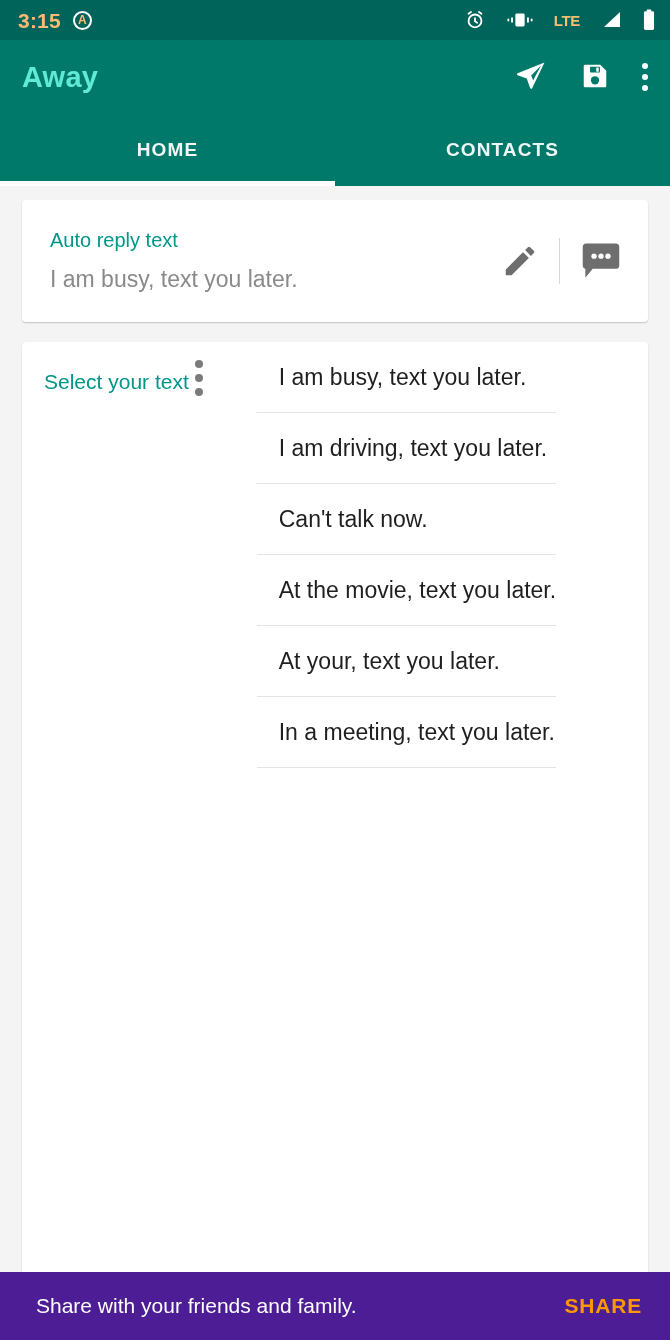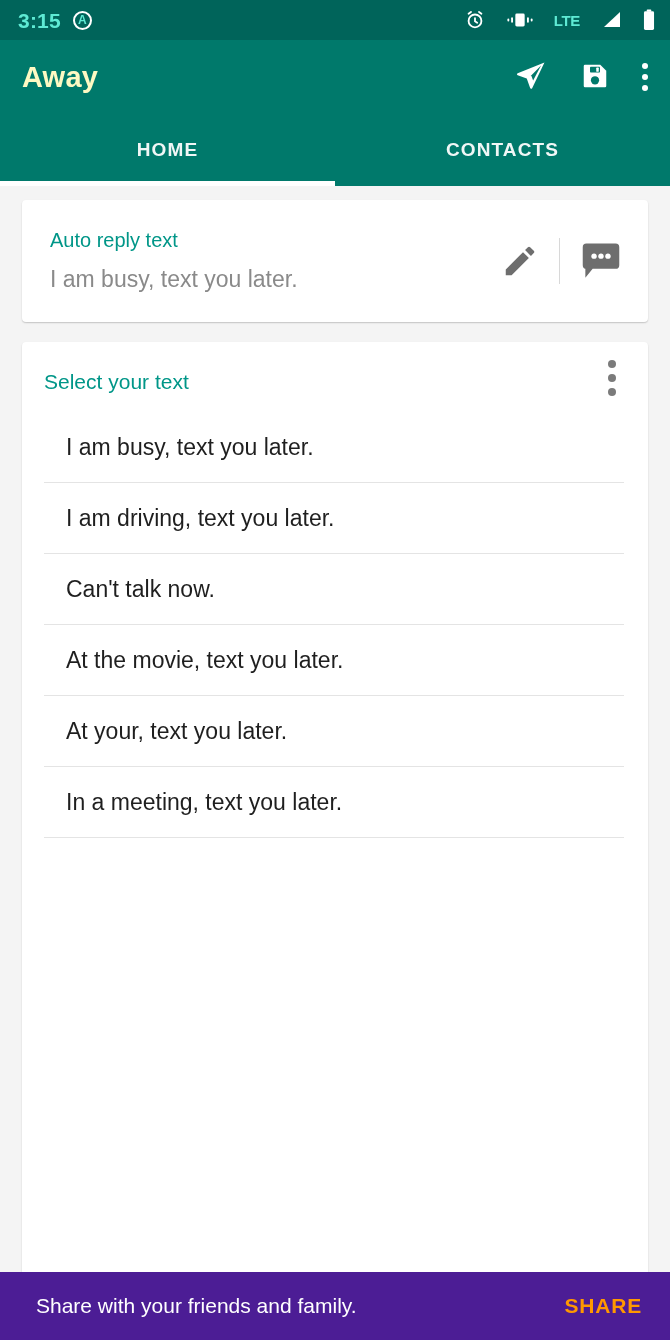--- a/index.html
+++ b/index.html
@@ -19,21 +19,21 @@
     height: 1340px;
     background: #f4f4f4;
     display: flex;
     flex-direction: column;
   }
 
   
   .status-bar {
     height: 40px;
     background: #00645a;
-    color: #5eead4;
+    color: #fdba74;
     display: flex;
     align-items: center;
     padding: 0 14px 0 18px;
     flex: 0 0 auto;
   }
   .status-left {
     display: flex;
     align-items: center;
     gap: 12px;
   }
@@ -71,21 +71,21 @@
   
   .app-bar {
     background: #00796b;
     flex: 0 0 auto;
     padding: 0 22px;
     height: 74px;
     display: flex;
     align-items: center;
   }
   .app-title {
-    color: #fef9c3;
+    color: #5eead4;
     font-size: 29px;
     font-weight: bold;
     letter-spacing: 0.2px;
   }
   .app-actions {
     margin-left: auto;
     display: flex;
     align-items: center;
     gap: 32px;
   }
@@ -228,21 +228,21 @@
     margin-left: auto;
     display: flex;
     align-items: center;
     gap: 20px;
   }
 
   
   .card-list {
     flex: 1 1 auto;
     display: flex;
-    flex-direction: column;
+    flex-direction: row;
     padding: 0 0 0 0;
     min-height: 0;
     margin-bottom: 0;
   }
   .list-header {
     display: flex;
     align-items: flex-start;
     padding: 28px 26px 0 22px;
     position: relative;
     height: 70px;

